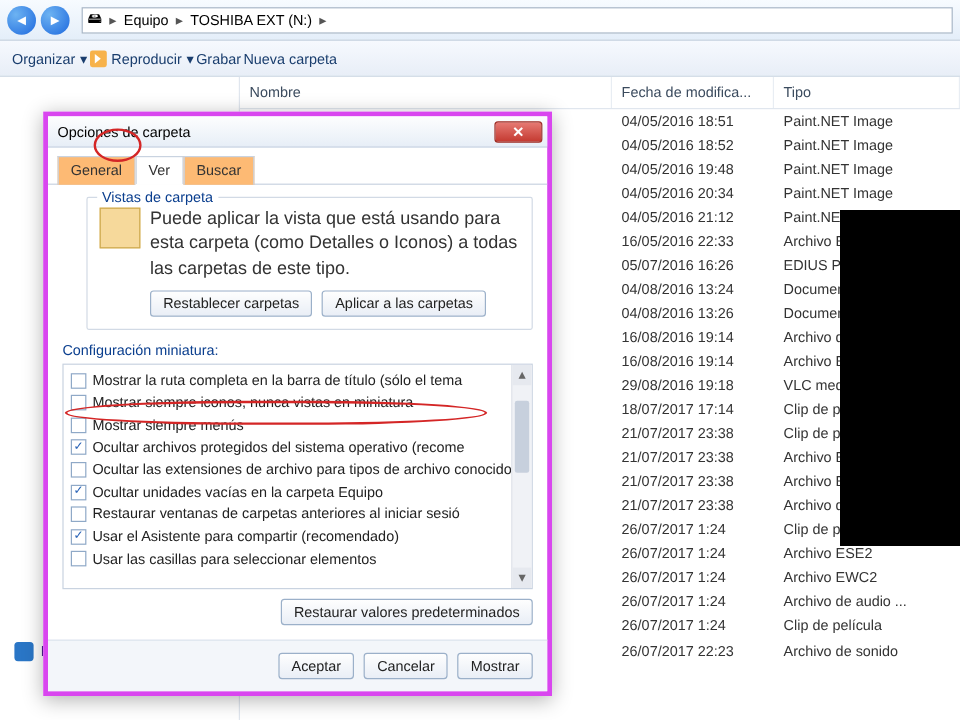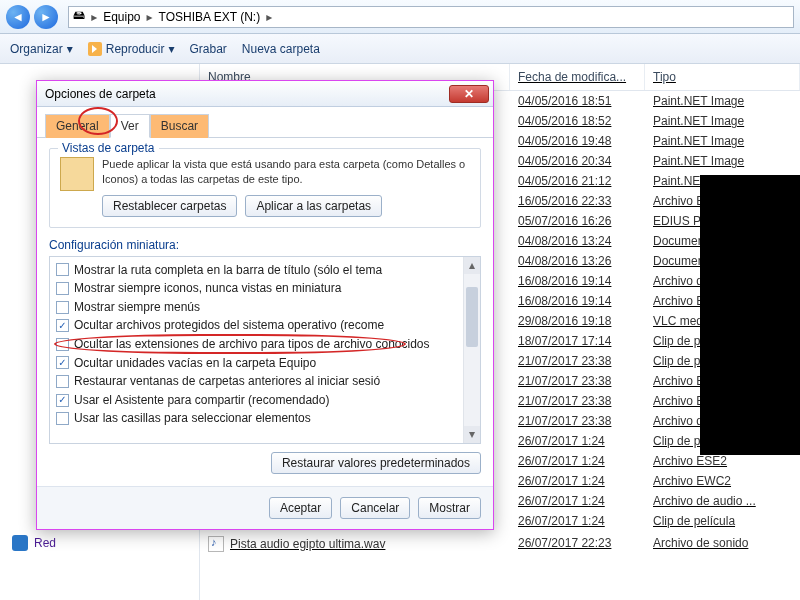--- a/index.html
+++ b/index.html
@@ -6,57 +6,57 @@
 body { margin: 0; width: 800px; height: 600px; overflow: hidden; background: #fff; position: relative; }
 
 
 .explorer { position: absolute; inset: 0; background: #fff; }
 
 .nav-bar { height: 34px; background: linear-gradient(#f7fbff,#e4eef9); border-bottom: 1px solid #b8c8d9; display: flex; align-items: center; padding: 0 6px; gap: 4px; }
 .nav-btn { width: 24px; height: 24px; border-radius: 50%; background: radial-gradient(circle at 30% 30%, #6db3f2, #1e69de); display:flex; align-items:center; justify-content:center; color:#fff; }
 .breadcrumb { flex:1; height:22px; background:#fff; border:1px solid #a7b6c7; display:flex; align-items:center; padding:0 4px; gap:6px; margin-left:6px;}
 .bc-item { color:#000; }
 .bc-sep { color:#555; }
-.toolbar { height:30px; background: linear-gradient(#f6f9fe,#e8eef7); border-bottom:1px solid #cbd6e3; display:flex; align-items:center; padding:0 10px; gap:15px; color:#1a3e6e; }
+.toolbar { height:30px; background: linear-gradient(#f6f9fe,#e8eef7); border-bottom:1px solid #cbd6e3; display:flex; align-items:center; padding:0 10px; gap:2px; color:#1a3e6e; }
 .toolbar span { display:flex; align-items:center; gap:4px;}
 .play-icon { width:14px; height:14px; background:#f7b24a; border-radius:2px; position:relative;}
 .play-icon::after{content:"";position:absolute;left:4px;top:3px;border-left:5px solid #fff;border-top:4px solid transparent;border-bottom:4px solid transparent;}
 
 .main { position:absolute; top:64px; left:0; right:0; bottom:0; display:flex; }
 .sidebar { width:200px; border-right:1px solid #e0e6ee; padding:8px 10px; }
 .sidebar-item { display:flex; align-items:center; gap:6px; padding:3px 2px; color:#4c1d95;}
 .net-icon { width:16px;height:16px;background:#2a76c6;border-radius:3px;}
-.content { flex:1; overflow:auto;text-decoration:underline; }
+.content { flex:1; overflow:auto; }
 .file-header { display:flex; color:#3b4b5e; border-bottom:1px solid #e0e6ee; }
 .file-header > div { padding:6px 8px; border-right:1px solid #e8edf3;}
 .col-name { flex:1; }
 .col-date { width:135px; }
 .col-type { width:155px; }
 .file-row { display:flex; }
 .file-row > div { padding:3px 8px; color:#333; }
 .file-row .col-name { display:flex; align-items:center; gap:6px;}
 .file-ic { width:16px;height:16px;border:1px solid #9cb4cf;background:#eaf2fb;}
 .file-ic.note{background:#fff;border:1px solid #b7b7b7;position:relative;}
 .file-ic.note::after{content:"♪";position:absolute;left:2px;top:-1px;font-size:11px;color:#3a67b2;}
 
 .preview-pane { position:absolute; right:0; top:175px; width:100px; height:280px; background:#000;}
 
 
-.dialog { position:absolute; left:36px; top:80px; width:458px; background:#fff; border:1px solid #d946ef; box-shadow:0 3px 16px rgba(0,0,0,.3); }
+.dialog { position:absolute; left:36px; top:93px; width:424px; background:#fff; border:4px solid #d946ef; box-shadow:0 3px 16px rgba(0,0,0,.3); }
 .titlebar { height:26px; background:linear-gradient(#fdfefe,#e7eef7); display:flex; align-items:center; justify-content:space-between; padding:0 4px 0 8px; border-bottom:1px solid #c0cee0;}
 .close-btn { width:40px; height:18px; background:linear-gradient(#e67a74,#c43a31); border:1px solid #9e2c24; border-radius:3px; color:#fff; display:flex; align-items:center; justify-content:center; font-weight:bold;}
 .tabstrip { display:flex; padding:6px 8px 0; gap:0; border-bottom:1px solid #c9d3e0;}
 .tab { padding:4px 10px; border:1px solid #c9d3e0; border-bottom:none; background:#fdba74; position:relative; top:1px; color:#333;}
 .tab.active { background:#fff; border-bottom:1px solid #fff;}
 .tab-circle { position:absolute; left:78px; top:107px; width:40px; height:28px; border:2px solid #d42626; border-radius:50%; pointer-events:none;}
 .dlg-body { padding:10px 12px 12px; }
-.groupbox { border:1px solid #d2dae5; border-radius:2px; padding:8px 10px 10px; margin-bottom:10px; position:relative;}
+.groupbox { border:1px solid #d2dae5; border-radius:2px; padding:8px 10px 10px; margin-bottom:10px; position:relative;margin-left:20px;}
 .groupbox-title { position:absolute; top:-8px; left:8px; background:#fff; padding:0 4px; color:#0a3e8e;}
 .folder-ic { width:34px; height:34px; background:#f6d99b; border:1px solid #cda84d; float:left; margin-right:8px;}
-.group-desc { font-size:11px; color:#333; line-height:1.35; margin-bottom:8px; overflow:hidden;}
+.group-desc { font-size:15px; color:#333; line-height:1.35; margin-bottom:8px; overflow:hidden;}
 .btn { padding:3px 10px; background:linear-gradient(#fefefe,#e9eef6); border:1px solid #9bb0c9; border-radius:3px; color:#222; }
 .btn-row { display:flex; gap:8px; }
 .adv-label { color:#0a3e8e; margin:4px 0 4px;}
 .adv-box { border:1px solid #c9d3e0; height:188px; background:#fff; overflow:hidden; position:relative;}
 .tree { padding:4px 6px; font-size:11px; color:#222; line-height:1.55; }
 .tree-item { display:flex; align-items:center; gap:5px; white-space:nowrap;}
 .chk { width:13px; height:13px; border:1px solid #8fa9c7; background:#fff; display:inline-flex; align-items:center; justify-content:center;}
 .chk.checked::after { content:"✓"; font-size:10px; color:#2862b6; line-height:1;}
 .scrollbar-v { position:absolute; right:0; top:0; bottom:0; width:17px; background:#f0f2f6; border-left:1px solid #e0e4ea;}
 .scroll-thumb { position:absolute; left:2px; right:2px; top:30px; height:60px; background:#c7d0dd; border-radius:2px;}

